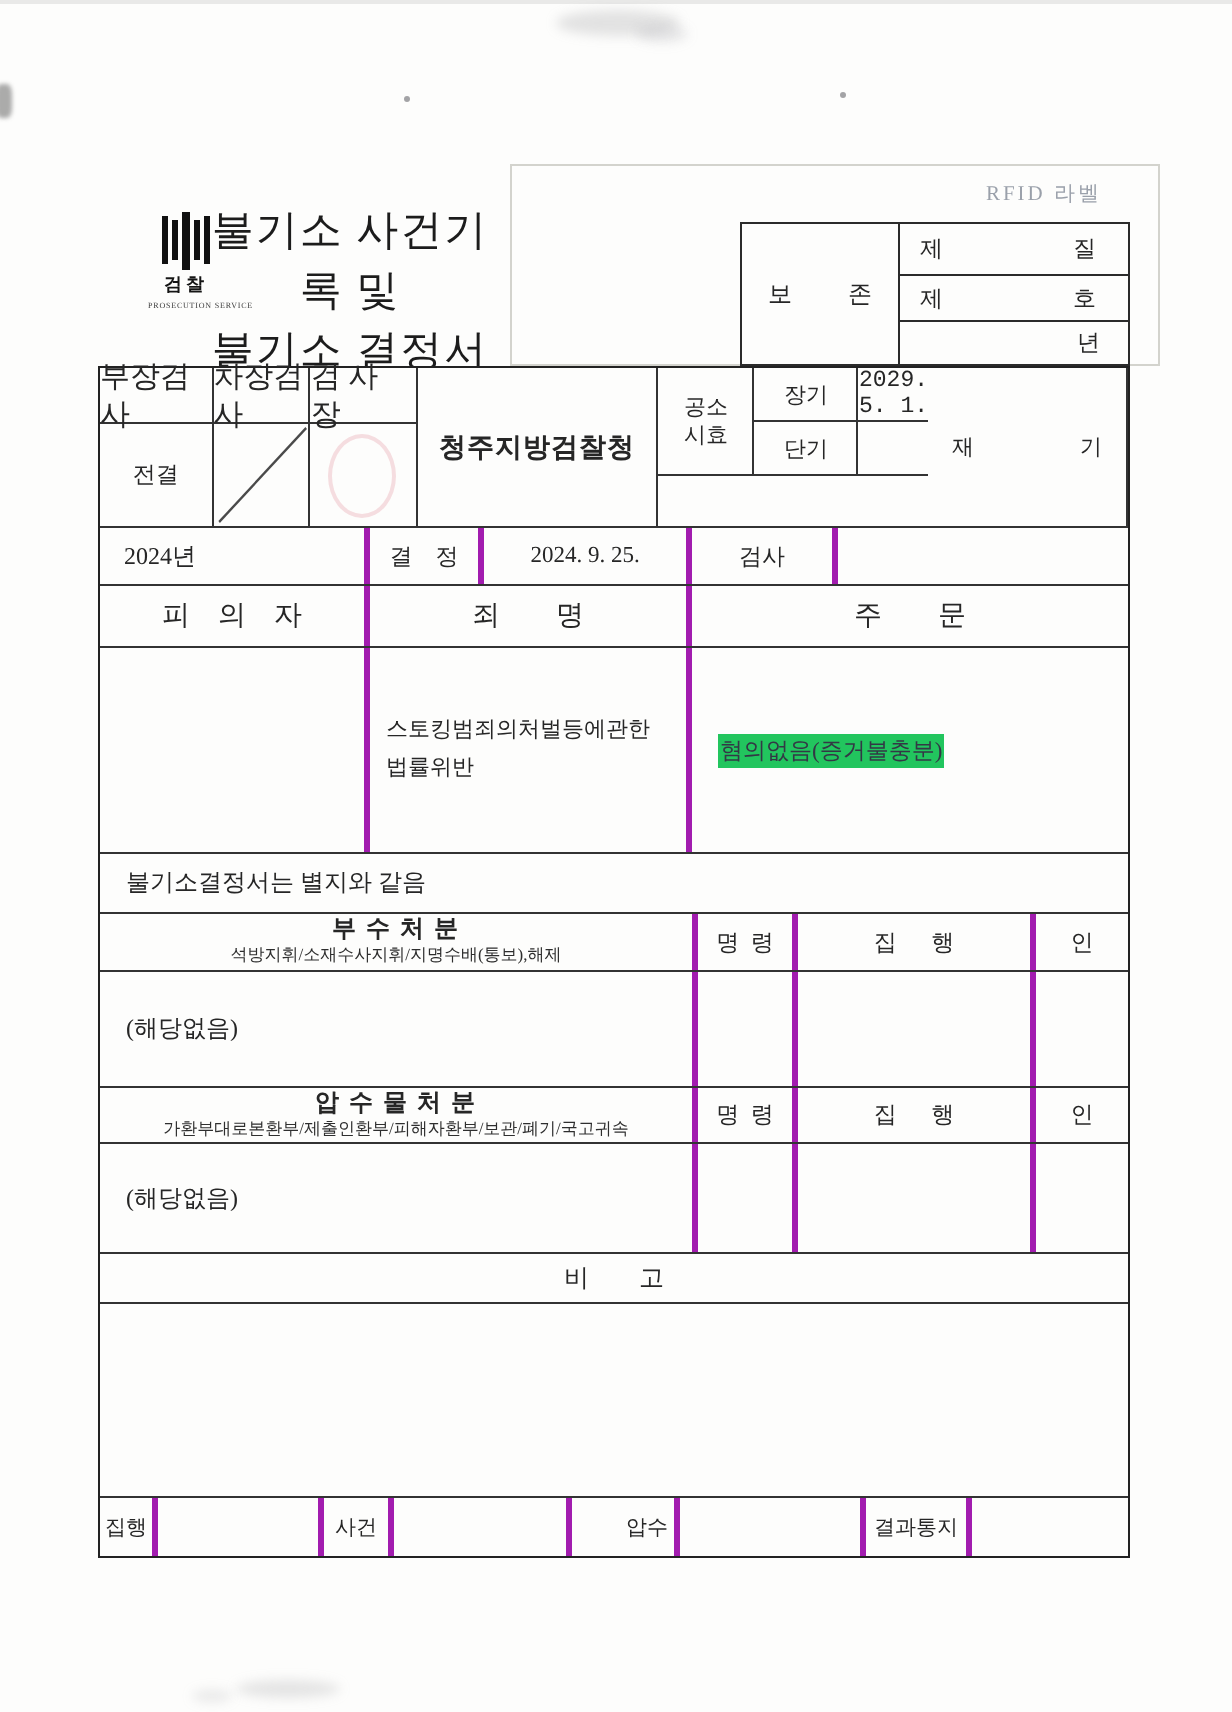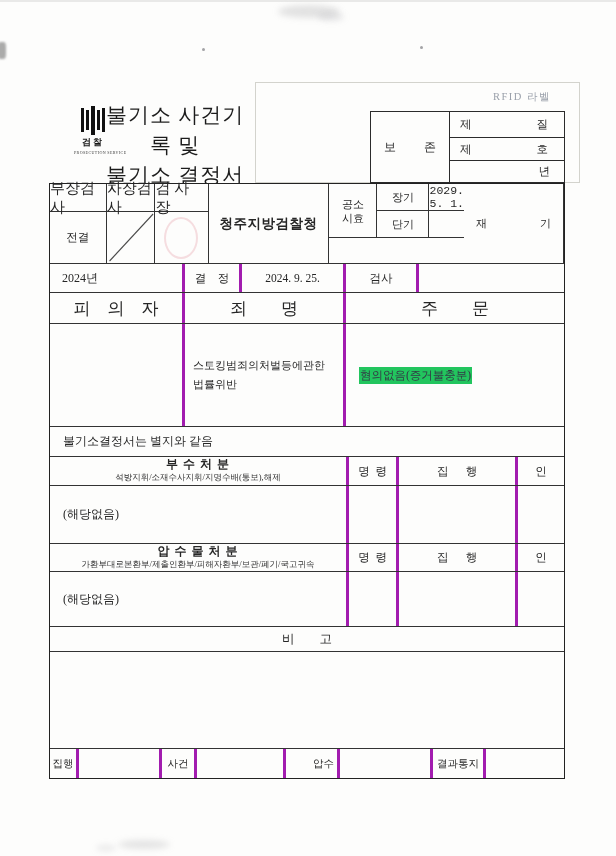--- a/index.html
+++ b/index.html
@@ -87,21 +87,21 @@
            border:2px solid rgba(228,140,150,0.28); border-radius:50%; }
 
   
   .band-b { height:29px; }
   .bc-year { width:135px; } .bc-dlabel { width:57px; } .bc-date { width:104px; } .bc-plabel { width:73px; } .bc-pval { flex:1; }
 
   
   .band-c { height:31px; }
   .band-d { height:103px; }
   .cc-suspect { width:135px; } .cc-charge { width:161px; } .cc-order { flex:1; }
-  .hdr { font-size:17px; }
+  .hdr { font-size:14px; }
   .charge-text { font-size:11px; line-height:19px; word-break:break-all; padding:0 8px; width:100%; }
   .order-wrap { justify-content:flex-start; padding-left:13px; }
   .hl { background:#22c55e; color:#333845; font-size:11.5px; padding:1px 1px; }
 
   
   .band-e { height:30px; }
   .note-cell { flex:1; display:flex; align-items:center; padding-left:13px; font-size:12px; }
 
   
   .band-f { height:29px; } .band-g { height:58px; }

